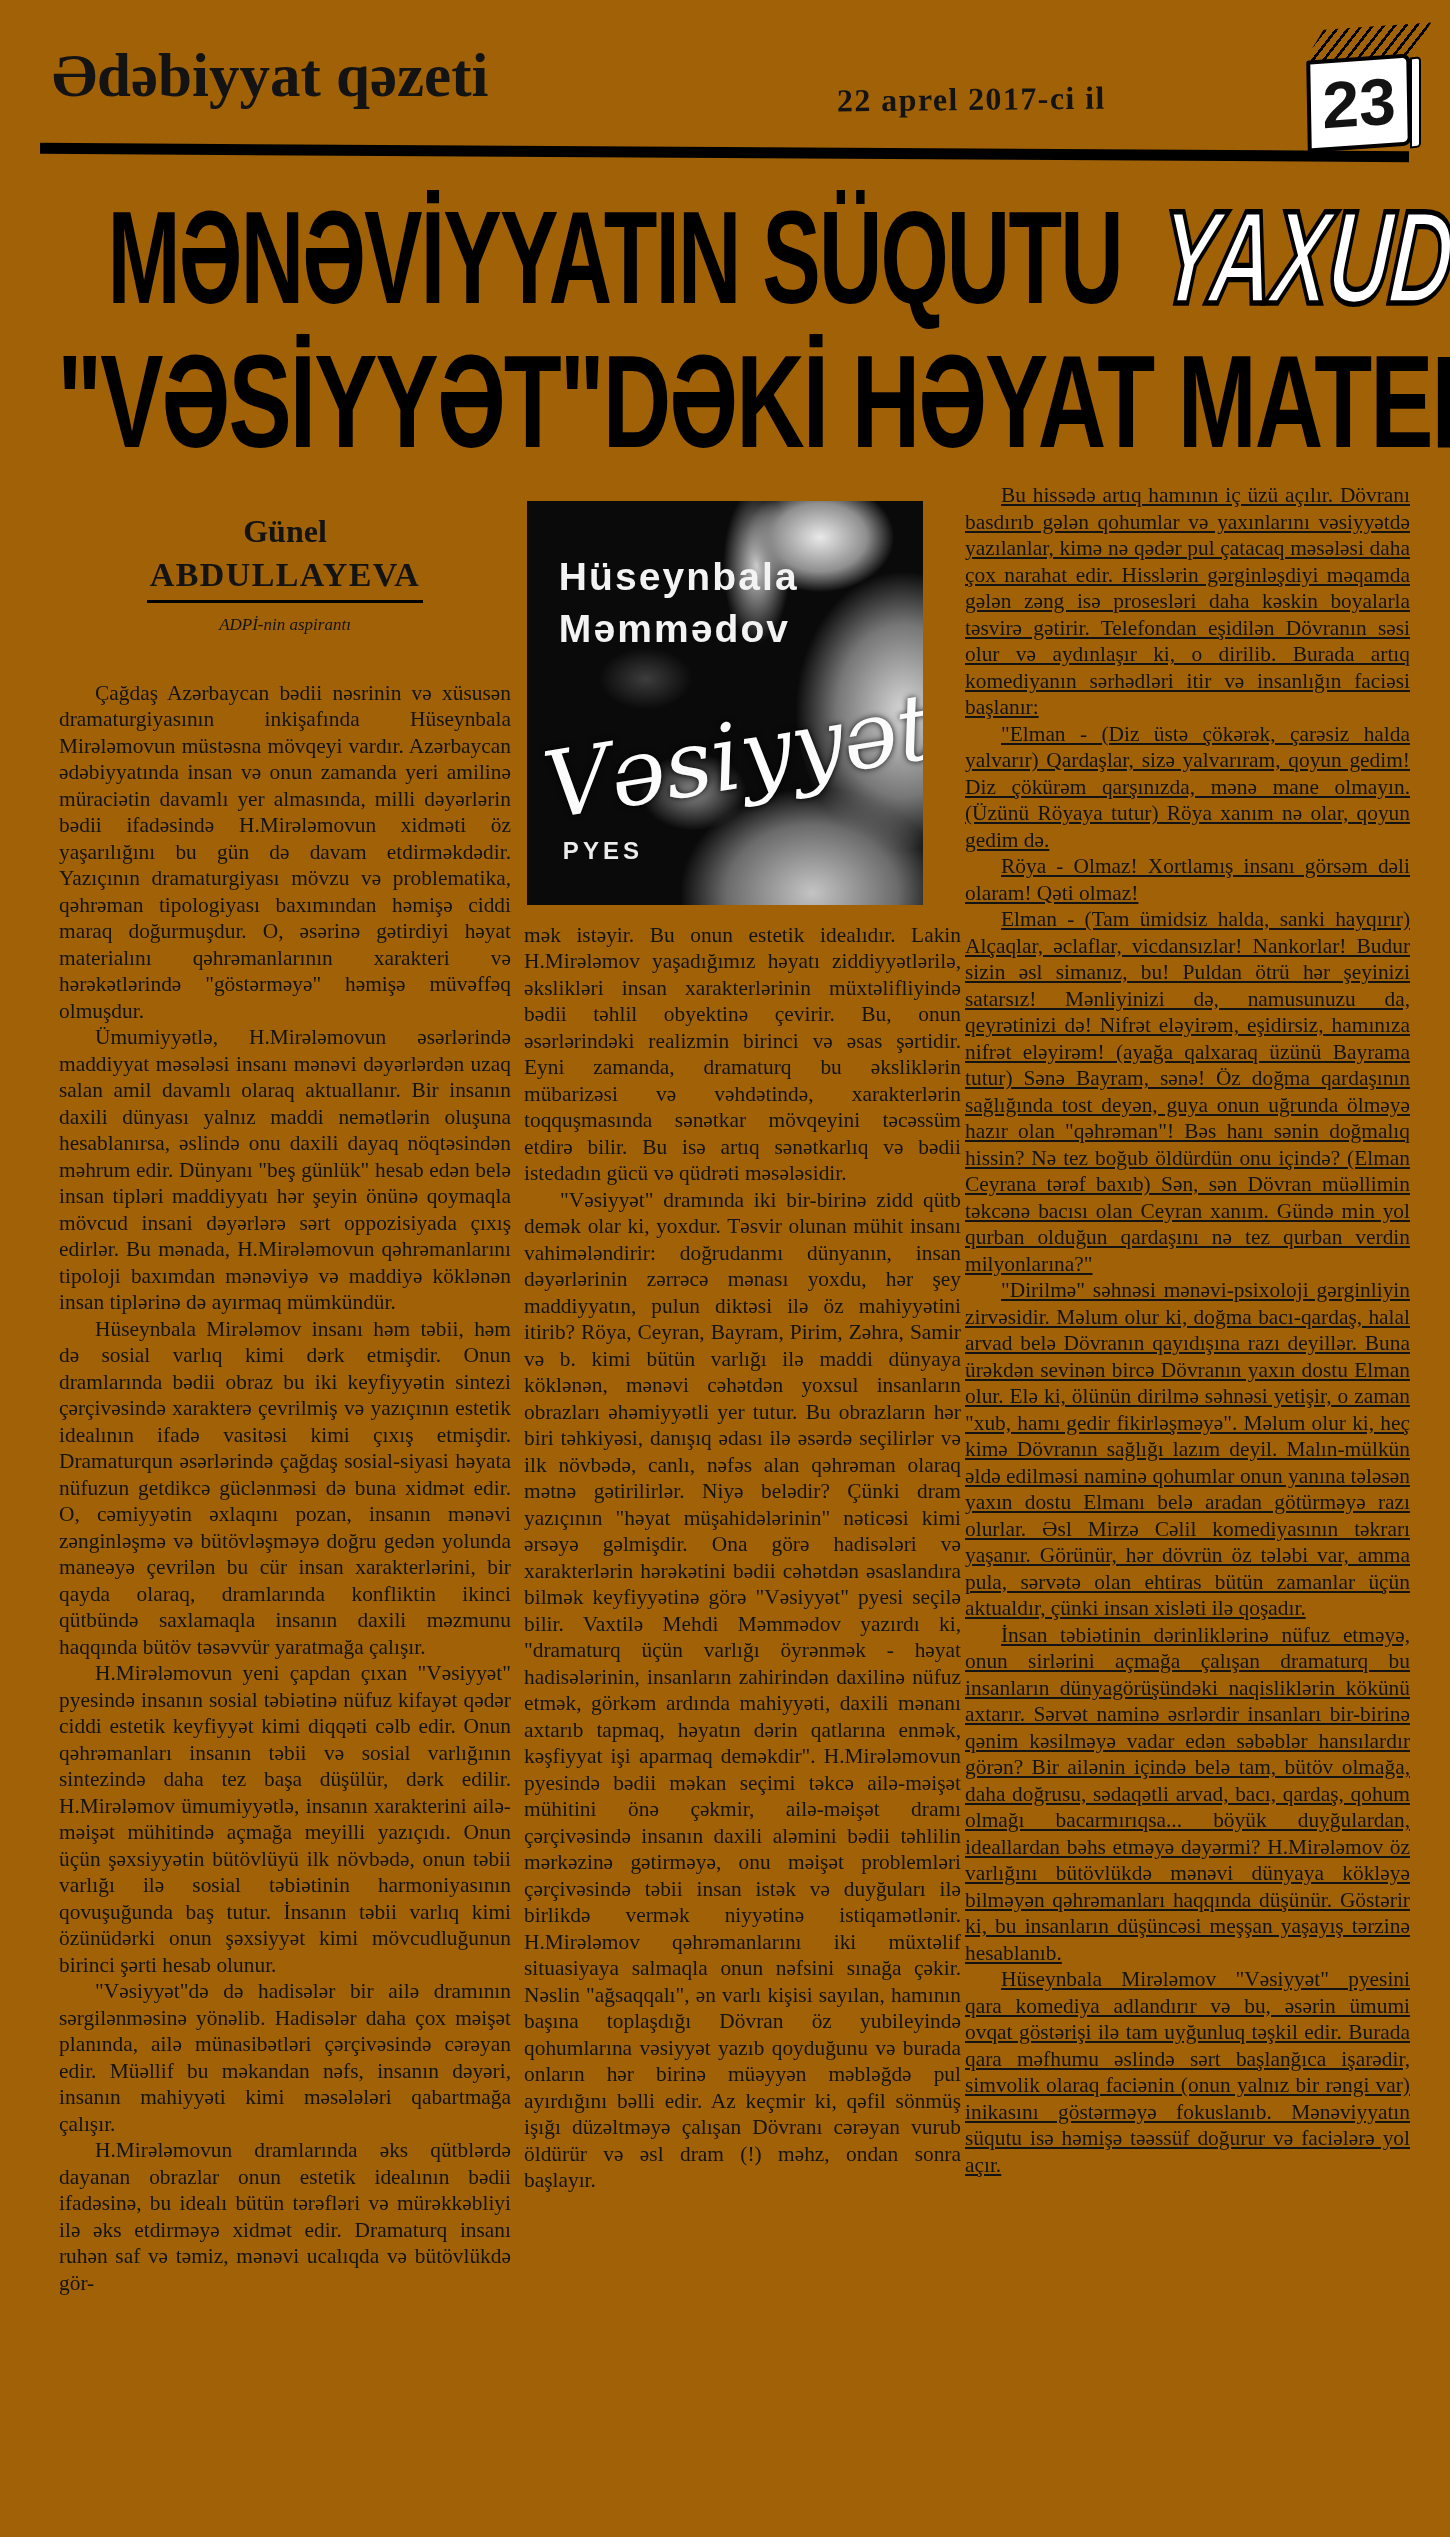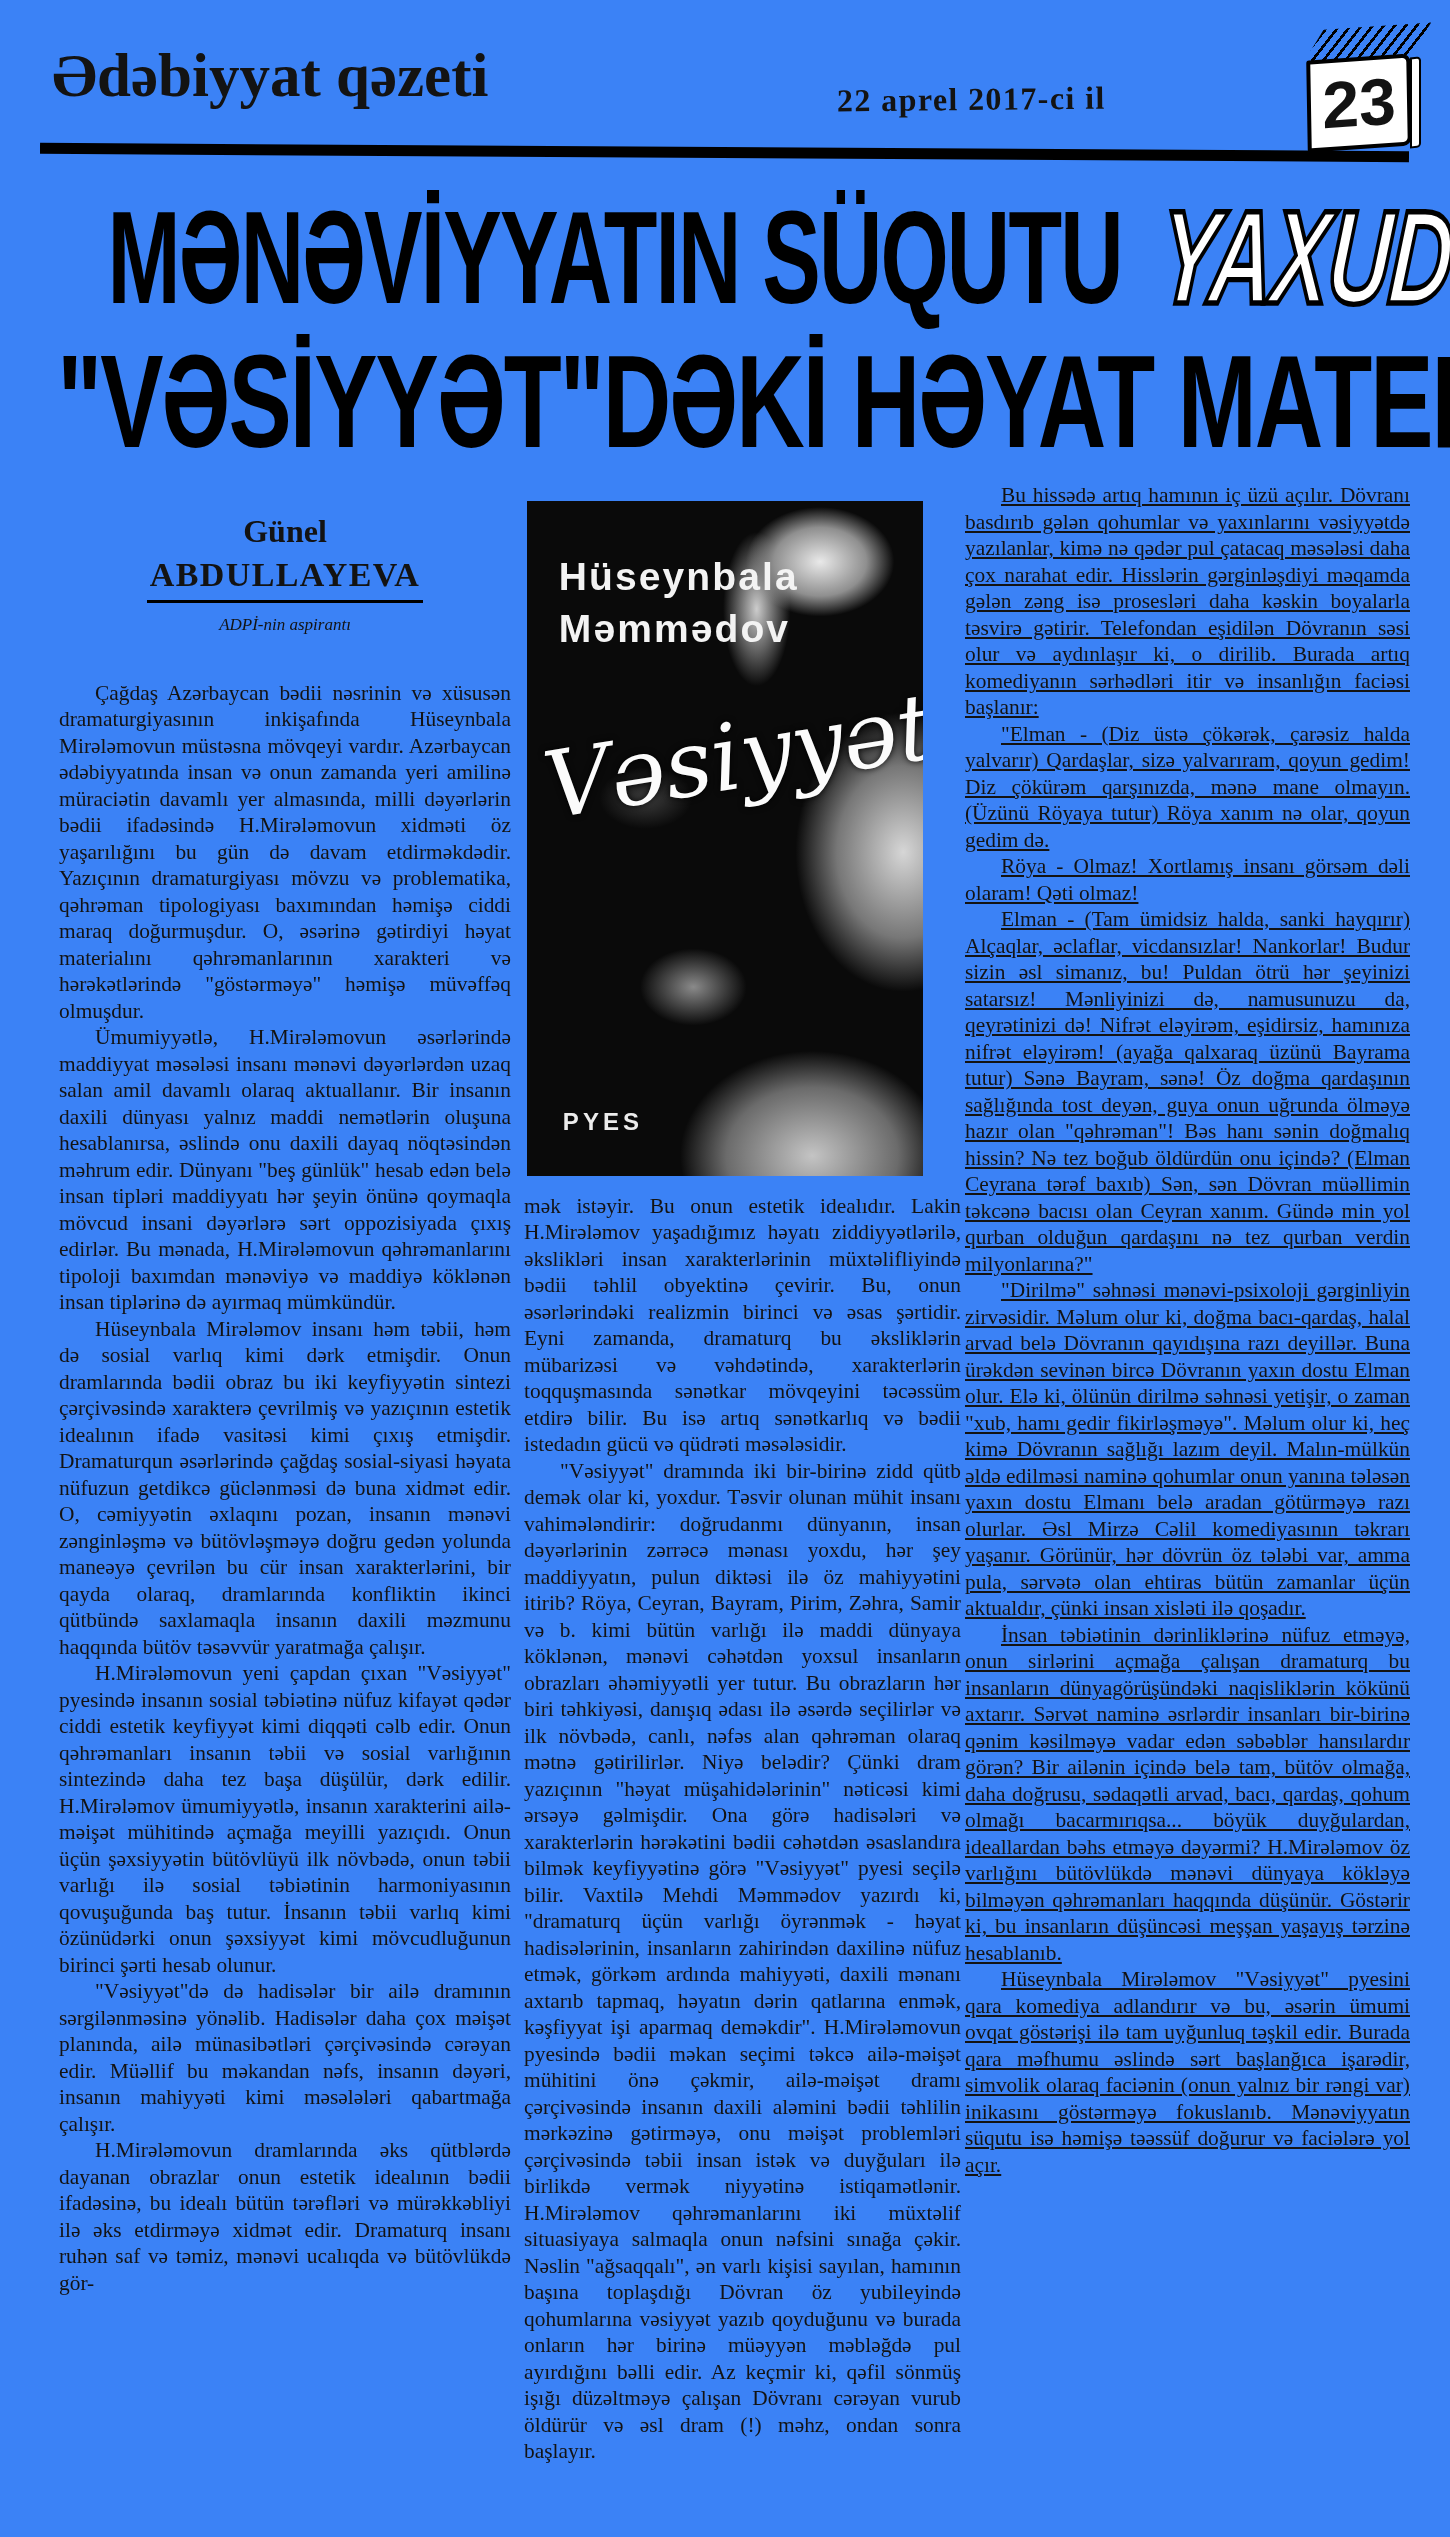--- a/index.html
+++ b/index.html
@@ -1,18 +1,18 @@
 <!DOCTYPE html>
 <html style="font-size:11px"><head>
 <meta charset="utf-8">
 <style>
   html,body { margin:0; padding:0; background:#d9d9d4; }
   .page {
     position:relative; width:1450px; height:2538px; margin:0 auto;
-    background:#3b82f6; color:#131313; overflow:hidden;
+    background:#a16207; color:#131313; overflow:hidden;
     font-family:"Liberation Serif", serif;
   }
 
   
   .masthead {
     position:absolute; left:52px; top:41px;
     font-size:61px; font-weight:bold; letter-spacing:0px; white-space:nowrap;
   }
   .dateline {
     position:absolute; left:837px; top:81px;
@@ -71,21 +71,21 @@
   .byline { text-align:center; margin:27.6px 20.7px 41px; }
   .byline-first { font-size:32px; font-weight:bold; line-height:43px; }
   .byline-last  {
     display:inline-block; font-size:34px; font-weight:bold; letter-spacing:1.4px;
     border-bottom:3.4px solid #000; padding:0 2.8px 4.1px; line-height:43px;
   }
   .byline-aff { font-size:17px; font-style:italic; margin-top:9.6px; }
 
   
   .cover {
-    position:relative; width:396px; height:675px; margin:19.3px 0 16.5px 2.8px;
+    position:relative; width:396px; height:404px; margin:19.3px 0 16.5px 2.8px;
     background-color:#0a0a0a; overflow:hidden;
     background-image:
       radial-gradient(ellipse 103px 76px at 74% 9%,  #e9e9e9 0%, #8f8f8f 45%, rgba(0,0,0,0) 72%),
       radial-gradient(ellipse 48px 110px at 58% 16%,  #cccccc 0%, rgba(0,0,0,0) 70%),
       radial-gradient(ellipse 138px 179px at 95% 52%, #d6d6d6 0%, #777777 48%, rgba(0,0,0,0) 78%),
       radial-gradient(ellipse 165px 131px at 72% 97%, #c4c4c4 0%, #6b6b6b 52%, rgba(0,0,0,0) 80%),
       radial-gradient(ellipse 76px 55px  at 42% 72%, #8a8a8a 0%, rgba(0,0,0,0) 70%),
       radial-gradient(ellipse 62px 41px   at 30% 44%, #3d3d3d 0%, rgba(0,0,0,0) 75%);
   }
   .cover-author {

